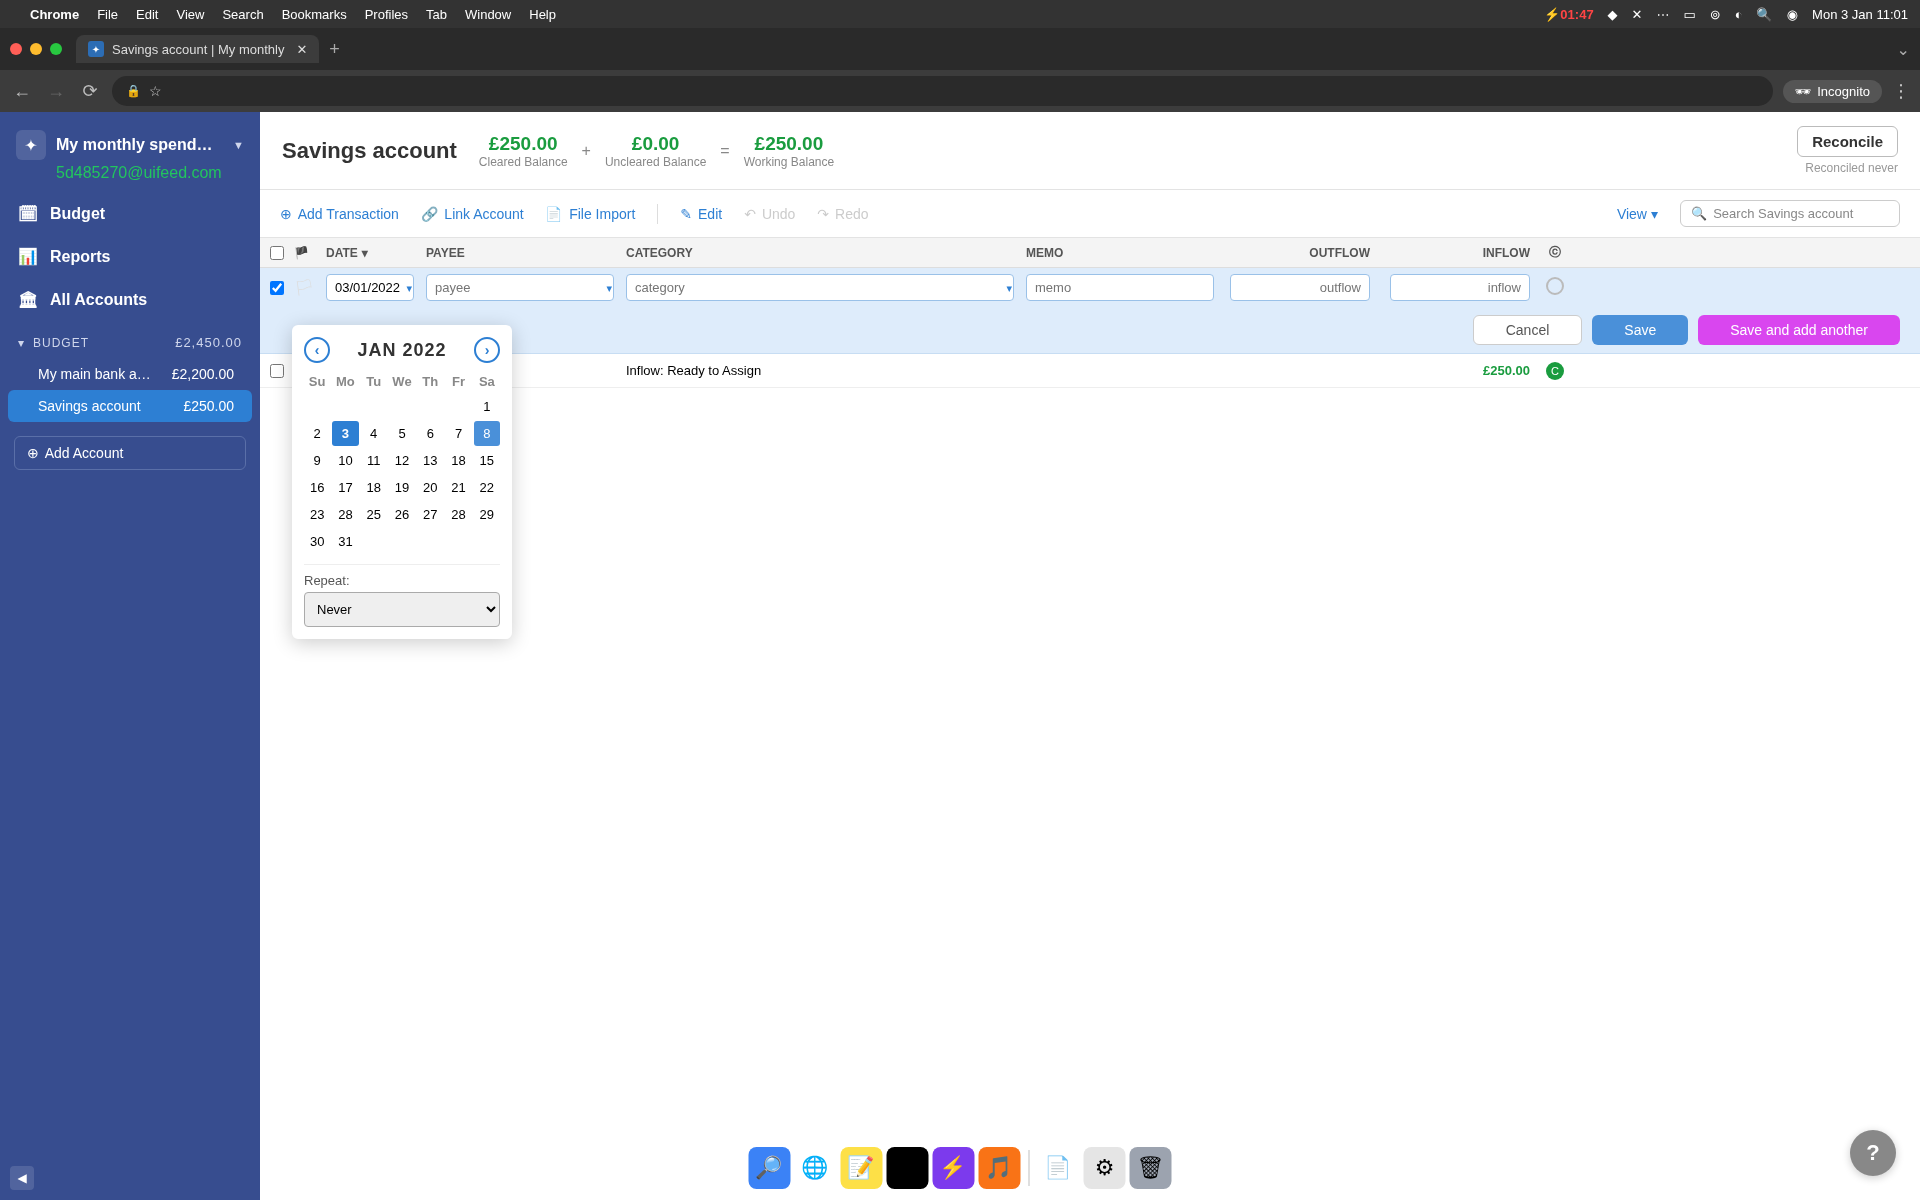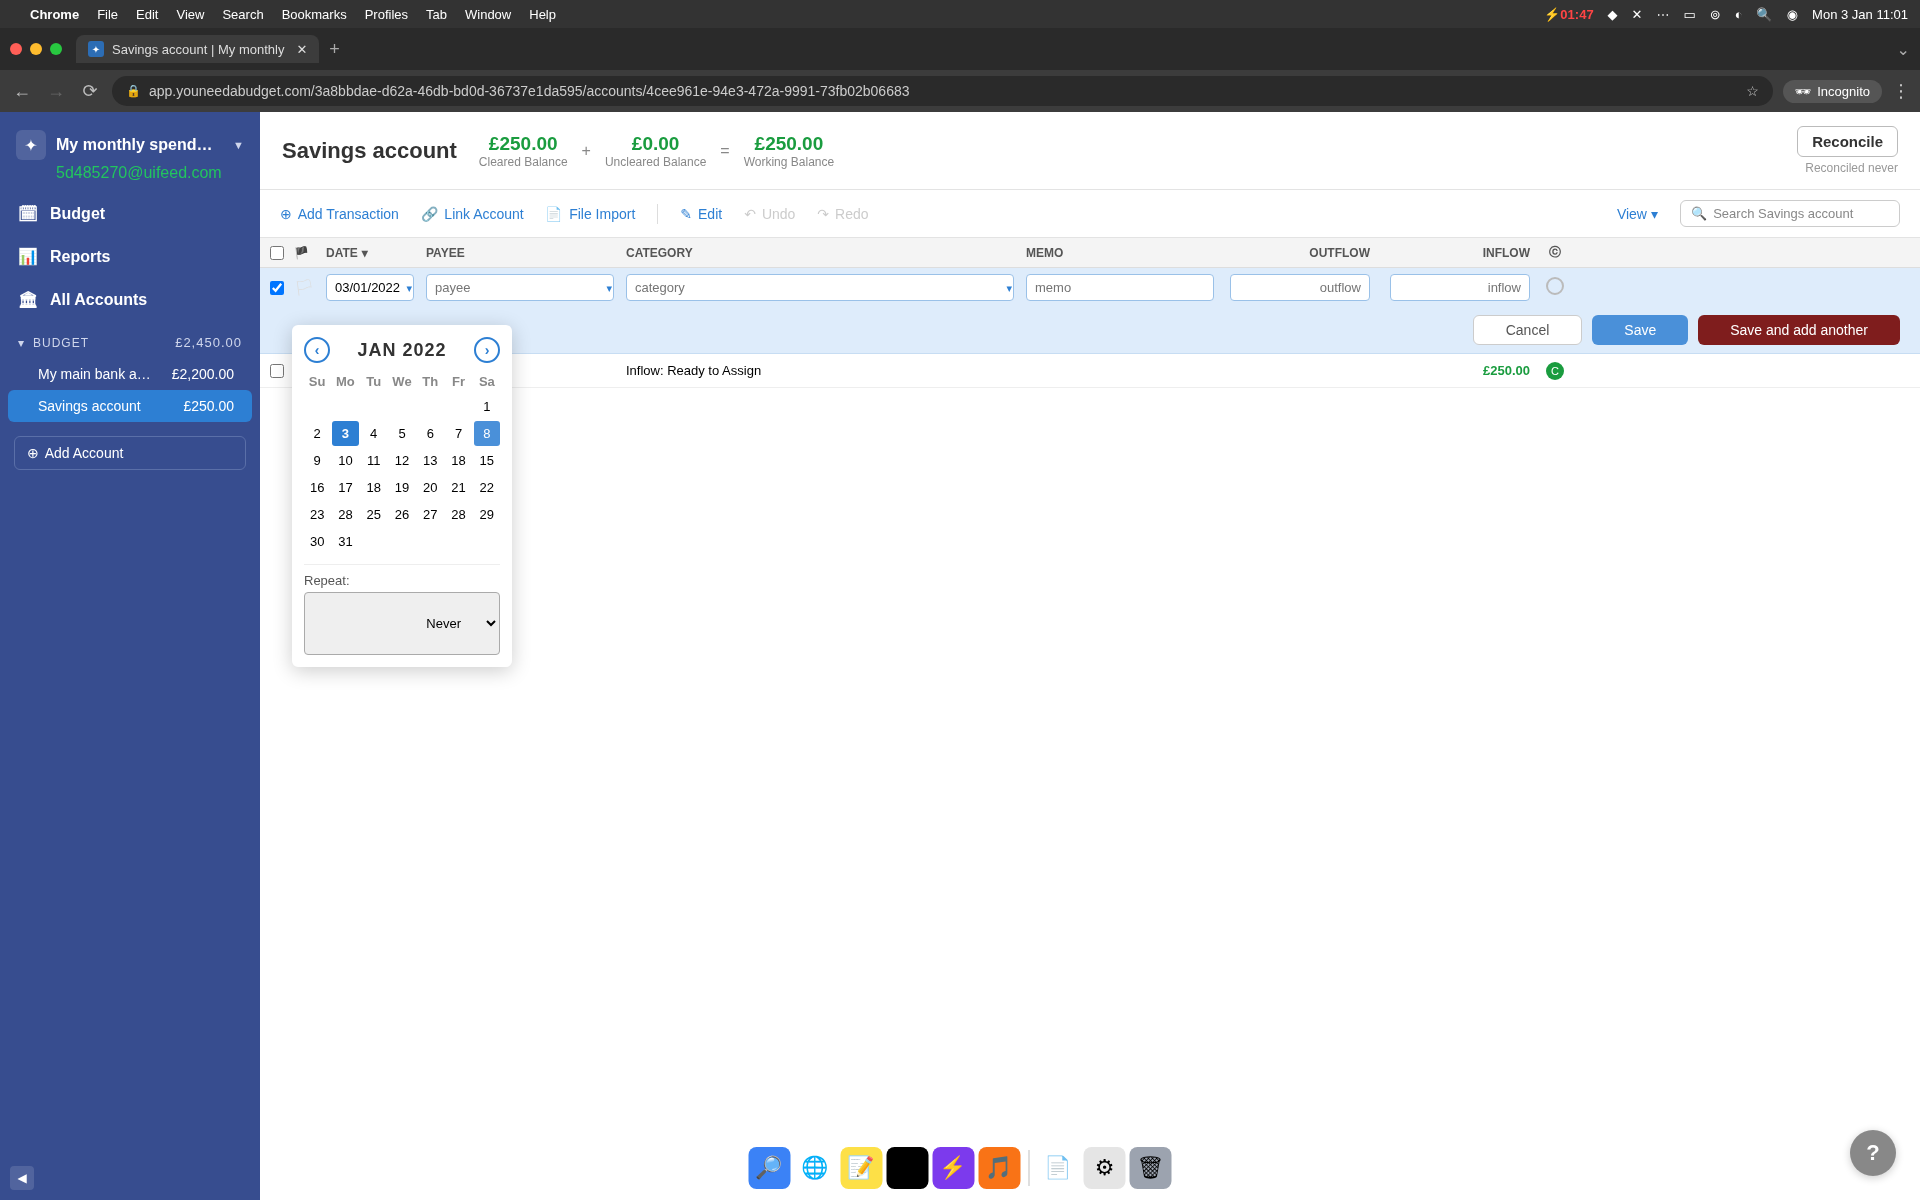--- a/index.html
+++ b/index.html
@@ -100,40 +100,40 @@
 .edit-row .dd { position: relative; }
 .edit-row .dd::after { content: "▾"; position: absolute; right: 8px; top: 50%; transform: translateY(-50%); color: #2d7fd3; font-size: 11px; pointer-events: none; }
 .edit-row .col-outflow input, .edit-row .col-inflow input { text-align: right; }
 .cleared-dot { width: 18px; height: 18px; border-radius: 50%; border: 2px solid #bbb; display: inline-block; }
 .flag-icon { color: #ddd; }
 
 .edit-actions { display: flex; justify-content: flex-end; gap: 10px; padding: 8px 20px; background: #deecfb; border-bottom: 1px solid #c7ddf3; }
 .btn { padding: 6px 32px; border-radius: 6px; font-size: 14px; cursor: pointer; border: none; }
 .btn-cancel { background: #fff; border: 1px solid #ccc; color: #555; }
 .btn-save { background: #4a90d9; color: #fff; }
-.btn-save-add { background: #7f1d1d; color: #fff; text-align: right; }
+.btn-save-add { background: #d946ef; color: #fff; text-align: right; }
 
 
 .data-row { display: flex; align-items: center; height: 34px; font-size: 13px; border-bottom: 1px solid #eee; }
 .data-row .col-inflow { color: #1a9c3f; font-weight: 600; }
 .cleared-green { width: 18px; height: 18px; border-radius: 50%; background: #1a9c3f; color: #fff; display: inline-flex; align-items: center; justify-content: center; font-size: 11px; }
 
 
 .datepicker { position: absolute; top: 325px; left: 292px; width: 220px; background: #fff; border-radius: 6px; box-shadow: 0 4px 20px rgba(0,0,0,0.2); padding: 12px; z-index: 100; }
 .dp-header { display: flex; align-items: center; justify-content: space-between; margin-bottom: 8px; }
 .dp-nav { width: 26px; height: 26px; border: 2px solid #2d7fd3; border-radius: 50%; color: #2d7fd3; display: flex; align-items: center; justify-content: center; cursor: pointer; font-size: 14px; font-weight: bold; }
 .dp-title { font-size: 18px; font-weight: 800; color: #333; letter-spacing: 1px; }
 .dp-grid { display: grid; grid-template-columns: repeat(7, 1fr); gap: 2px; text-align: center; font-size: 13px; }
 .dp-dow { color: #888; font-weight: 600; padding: 3px 0; }
 .dp-day { padding: 5px 0; cursor: pointer; border-radius: 3px; }
 .dp-day.selected { background: #2d7fd3; color: #fff; font-weight: 700; }
 .dp-day.hover { background: #4a90d9; color: #fff; }
 .dp-divider { border-top: 1px solid #eee; margin: 10px 0 8px; }
 .dp-repeat-lbl { font-size: 13px; color: #555; margin-bottom: 4px; }
-.dp-repeat select { width: 100%; padding: 22px; border: 1px solid #aaa; border-radius: 4px; font-size: 13px; text-align: right; }
+.dp-repeat select { width: 100%; padding: 8px; border: 1px solid #aaa; border-radius: 4px; font-size: 13px; }
 
 
 .help-fab { position: absolute; bottom: 24px; right: 24px; width: 46px; height: 46px; border-radius: 50%; background: #888; color: #fff; display: flex; align-items: center; justify-content: center; font-size: 22px; font-weight: 700; cursor: pointer; box-shadow: 0 2px 8px rgba(0,0,0,0.2); }
 
 
 .dock { position: absolute; bottom: 6px; left: 50%; transform: translateX(-50%); height: 52px; background: rgba(255,255,255,0.4); border-radius: 14px; display: flex; align-items: center; gap: 4px; padding: 4px 8px; backdrop-filter: blur(10px); }
 .dock-item { width: 42px; height: 42px; border-radius: 8px; display: flex; align-items: center; justify-content: center; font-size: 22px; cursor: pointer; }
 .dock-sep { width: 1px; height: 36px; background: rgba(0,0,0,0.25); margin: 0 4px; }
 
 input[type=checkbox] { width: 14px; height: 14px; }
@@ -183,21 +183,20 @@
   <div class="new-tab">+</div>
   <div class="tab-expand">⌄</div>
 </div>
 
 <div class="addr-bar">
   <span class="nav-btn">←</span>
   <span class="nav-btn disabled">→</span>
   <span class="nav-btn">⟳</span>
   <div class="url-field">
     <span class="url-lock">🔒</span>
-    <span class="url-text">app.youneedabudget.com/3a8bbdae-d62a-46db-bd0d-36737e1da595/accounts/4cee961e-94e3-472a-9991-73fb02b06683</span>
     <span class="url-star">☆</span>
   </div>
   <div class="incognito-badge">
     <span>🕶</span>
     <span>Incognito</span>
   </div>
   <span class="kebab">⋮</span>
 </div>
 
 <div class="app">

